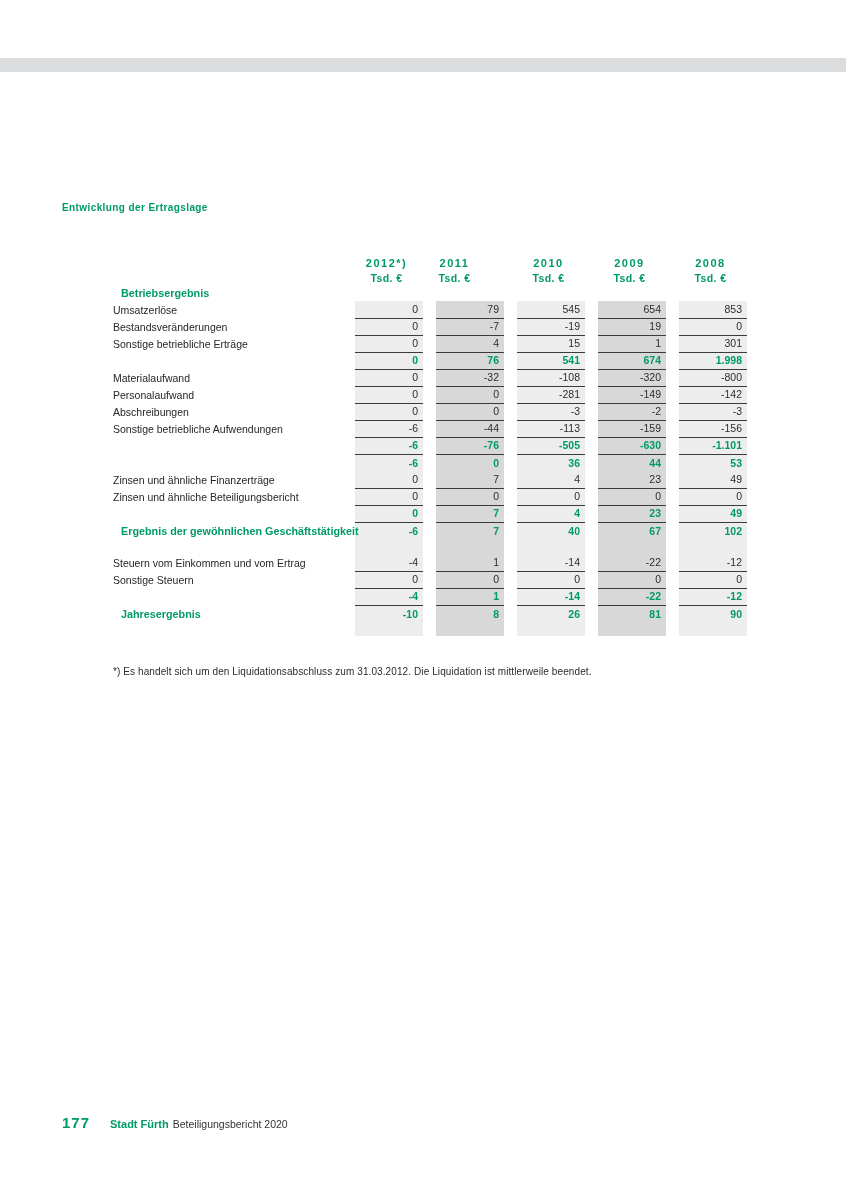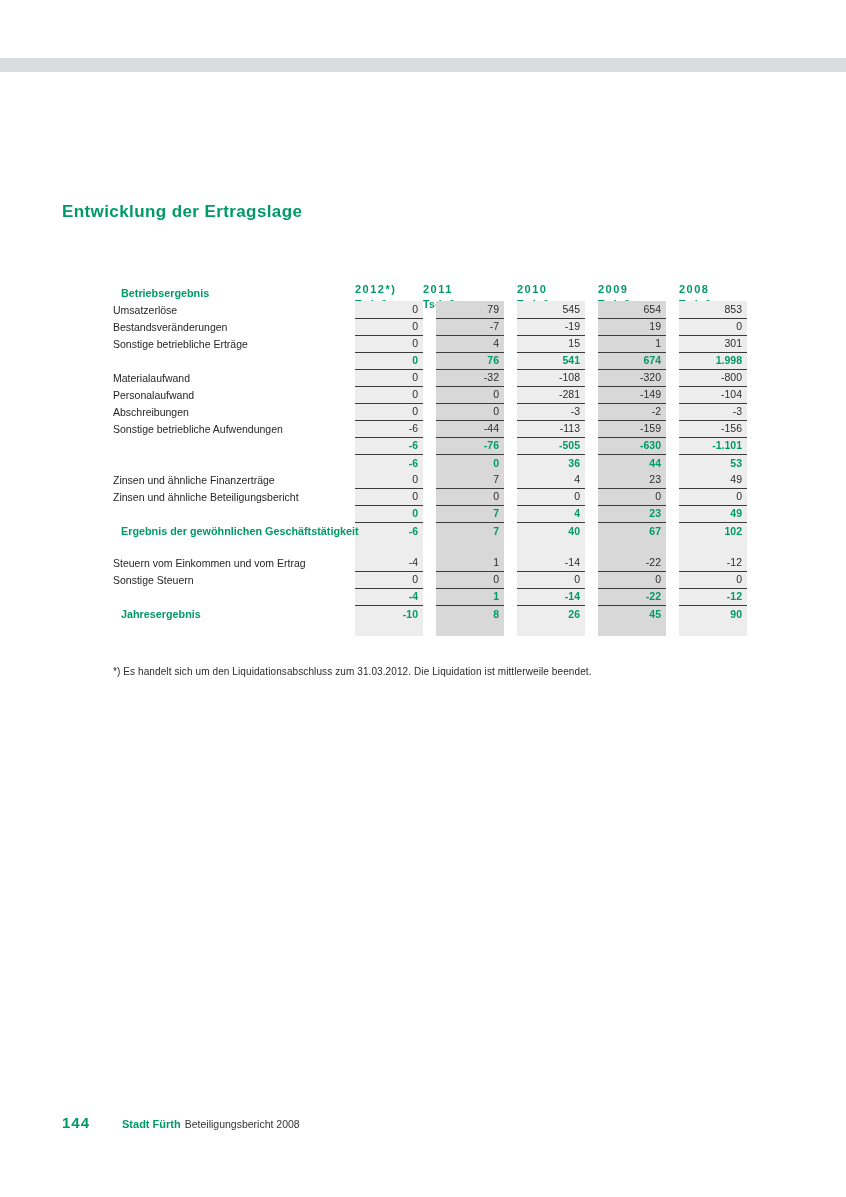--- a/index.html
+++ b/index.html
@@ -9,29 +9,29 @@
     background:#fff;
     font-family:"Liberation Sans", sans-serif;
     overflow:hidden;
   }
   .topbar{
     position:absolute;left:0;top:58px;width:846px;height:14px;
     background:var(--c-topbar,#DBDCDE);
   }
   .title{
     position:absolute;left:62px;top:202px;
-    font-size:17px;font-weight:bold;letter-spacing:.4px;
+    font-size:10px;font-weight:bold;letter-spacing:.4px;
     color:var(--c-green,#009A68);
   }
   
   .thead{position:absolute;left:105px;top:255px;width:642px;height:34px;}
   .hcol{
     position:absolute;top:0;width:68px;height:34px;
-    text-align:left;box-sizing:border-box;padding-right:5px;
-    color:var(--c-green,#009A68);font-weight:bold;margin-top:26px;
+    text-align:center;box-sizing:border-box;padding-right:5px;
+    color:var(--c-green,#009A68);font-weight:bold;
   }
   .hcol .year{font-size:11px;line-height:16px;letter-spacing:1.5px;white-space:nowrap;}
   .hcol .unit{font-size:10.5px;line-height:15px;letter-spacing:.4px;}
   
   .tbody{position:absolute;left:105px;top:285px;width:642px;height:351px;}
   .stripe{position:absolute;top:16px;bottom:0;width:68px;}
   .stripe.light{background:var(--c-stripe-light,#EDEDED);}
   .stripe.dark{background:var(--c-stripe-dark,#D8D8D8);}
   .row{position:relative;display:flex;gap:13px;height:17px;}
   .row.h-sm{height:13px;}
@@ -55,21 +55,21 @@
   
   .footnote{
     position:absolute;left:113px;top:666px;
     font-size:10px;color:#2b2b2b;letter-spacing:.1px;
   }
   .footer{
     position:absolute;left:62px;top:1114px;
     display:flex;align-items:baseline;
   }
   .footer .pagenum{font-size:15px;font-weight:bold;color:var(--c-green,#009A68);letter-spacing:1px;}
-  .footer .brand{font-size:11px;font-weight:bold;color:var(--c-green,#009A68);margin-left:32px;}
+  .footer .brand{font-size:11px;font-weight:bold;color:var(--c-green,#009A68);margin-left:20px;}
   .footer .report{font-size:10.5px;color:#333;margin-left:4px;}
 </style>
 </head>
 <body>
 
 <div class="page">
   <div class="topbar"></div>
 
   <div class="title">Entwicklung der Ertragslage</div>
 
@@ -144,21 +144,21 @@
         <div class="num">-108</div>
         <div class="num">-320</div>
         <div class="num">-800</div>
       </div>
       <div class="row item u">
         <div class="label">Personalaufwand</div>
         <div class="num">0</div>
         <div class="num">0</div>
         <div class="num">-281</div>
         <div class="num">-149</div>
-        <div class="num">-104</div>
+        <div class="num">-142</div>
       </div>
       <div class="row item u">
         <div class="label">Abschreibungen</div>
         <div class="num">0</div>
         <div class="num">0</div>
         <div class="num">-3</div>
         <div class="num">-2</div>
         <div class="num">-3</div>
       </div>
       <div class="row item u">
@@ -242,25 +242,25 @@
         <div class="num">1</div>
         <div class="num">-14</div>
         <div class="num">-22</div>
         <div class="num">-12</div>
       </div>
       <div class="row result">
         <div class="label">Jahresergebnis</div>
         <div class="num">-10</div>
         <div class="num">8</div>
         <div class="num">26</div>
-        <div class="num">45</div>
+        <div class="num">81</div>
         <div class="num">90</div>
       </div>
     </div>
 
   <div class="footnote">*) Es handelt sich um den Liquidationsabschluss zum 31.03.2012. Die Liquidation ist mittlerweile beendet.</div>
 
   <div class="footer">
-    <span class="pagenum">144</span>
+    <span class="pagenum">177</span>
     <span class="brand">Stadt Fürth</span>
-    <span class="report">Beteiligungsbericht 2008</span>
+    <span class="report">Beteiligungsbericht 2020</span>
   </div>
 </div>
 
 </body></html>

